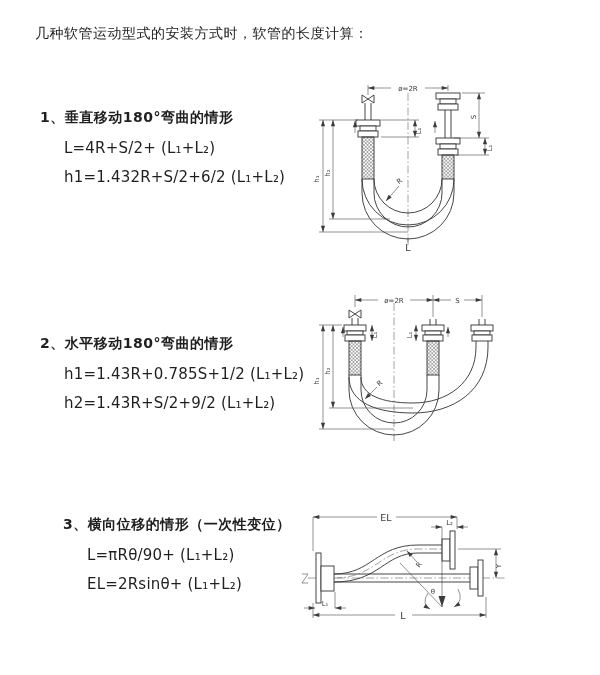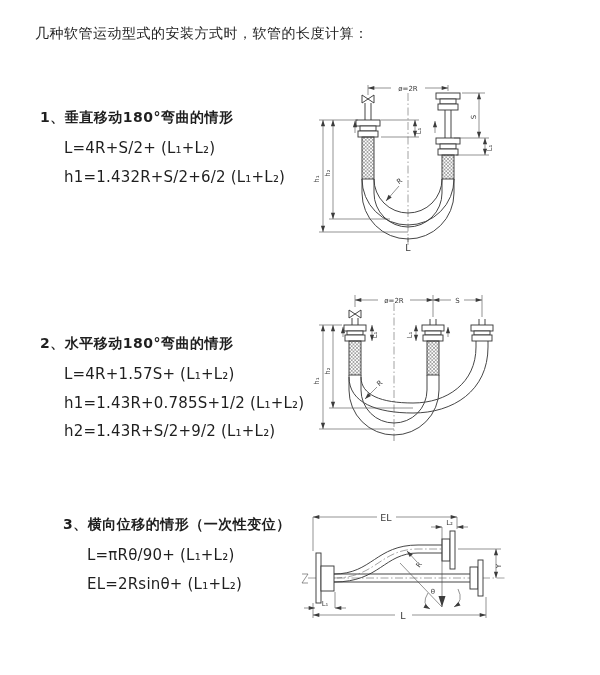--- a/index.html
+++ b/index.html
@@ -31,21 +31,20 @@
 <div class="title">几种软管运动型式的安装方式时，软管的长度计算：</div>
 
 <div class="section" id="sec1">
   <p class="sec-heading">1、垂直移动180°弯曲的情形</p>
   <p class="fml">L=4R+S/2+ (L₁+L₂)</p>
   <p class="fml">h1=1.432R+S/2+6/2 (L₁+L₂)</p>
 </div>
 
 <div class="section" id="sec2">
   <p class="sec-heading">2、水平移动180°弯曲的情形</p>
-  <p class="fml">L=4R+1.57S+ (L₁+L₂)</p>
   <p class="fml">h1=1.43R+0.785S+1/2 (L₁+L₂)</p>
   <p class="fml">h2=1.43R+S/2+9/2 (L₁+L₂)</p>
 </div>
 
 <div class="section" id="sec3">
   <p class="sec-heading">3、横向位移的情形（一次性变位）</p>
   <p class="fml">L=πRθ/90+ (L₁+L₂)</p>
   <p class="fml">EL=2Rsinθ+ (L₁+L₂)</p>
 </div>
 

